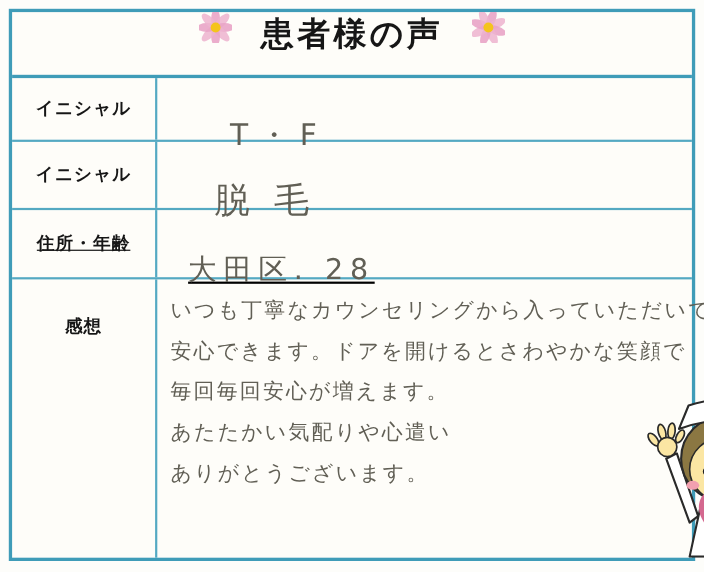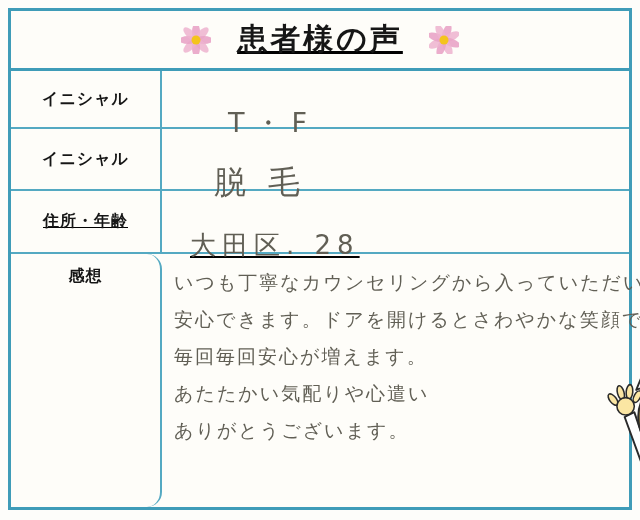--- a/index.html
+++ b/index.html
@@ -15,43 +15,41 @@
     left: 8px; top: 8px; right: 8px; bottom: 10px;
     border: 3px solid #3f9cb8;
     background: #fefdf9;
     display: flex;
     flex-direction: column;
   }
   .title-row {
     height: 60px;
     border-bottom: 3px solid #3f9cb8;
     display: flex;
-    align-items: center;
     justify-content: center;
     gap: 26px;
-    text-decoration: underline;
   }
   .page-title {
     font-size: 30px;
     font-weight: bold;
     color: #161616;
     letter-spacing: 3px;
   }
   .flower { width: 30px; height: 28px; }
   .row {
     display: flex;
     border-bottom: 2px solid #54a9c2;
   }
   .row:last-child { border-bottom: none; }
   .row-initial   { height: 58px; }
   .row-treatment { height: 62px; }
   .row-address   { height: 63px; text-decoration: underline; }
   .row-comment   { flex: 1; }
   .label-cell {
-    width: 151px;
+    width: 132px;
     border-right: 2px solid #54a9c2;
     display: flex;
     align-items: center;
     justify-content: center;
     font-weight: bold;
     color: #161616;
     font-size: 16px;
     letter-spacing: 1px;
     flex-shrink: 0;
   }
@@ -140,21 +138,21 @@
   </div>
 
   <div class="row row-address">
     <div class="label-cell">住所・年齢</div>
     <div class="value-cell">
       <span class="hand v-address">大田区. 28</span>
     </div>
   </div>
 
   <div class="row row-comment">
-    <div class="label-cell" style="align-items:flex-start; padding-top:12px;border-radius:15px;">感想</div>
+    <div class="label-cell" style="align-items:flex-start; padding-top:33px;">感想</div>
     <div class="comment-cell">
       <div class="comment-line">いつも丁寧なカウンセリングから入っていただいて、とても</div>
       <div class="comment-line">安心できます。ドアを開けるとさわやかな笑顔で</div>
       <div class="comment-line">毎回毎回安心が増えます。</div>
       <div class="comment-line">あたたかい気配りや心遣い</div>
       <div class="comment-line">ありがとうございます。</div>
 
       <svg class="nurse" viewBox="0 0 150 155">
 
         <path d="M 46 122 L 24 62 L 34 57 L 54 116 Z" fill="#ffffff" stroke="#2a2a2a" stroke-width="2" stroke-linejoin="round"></path>

